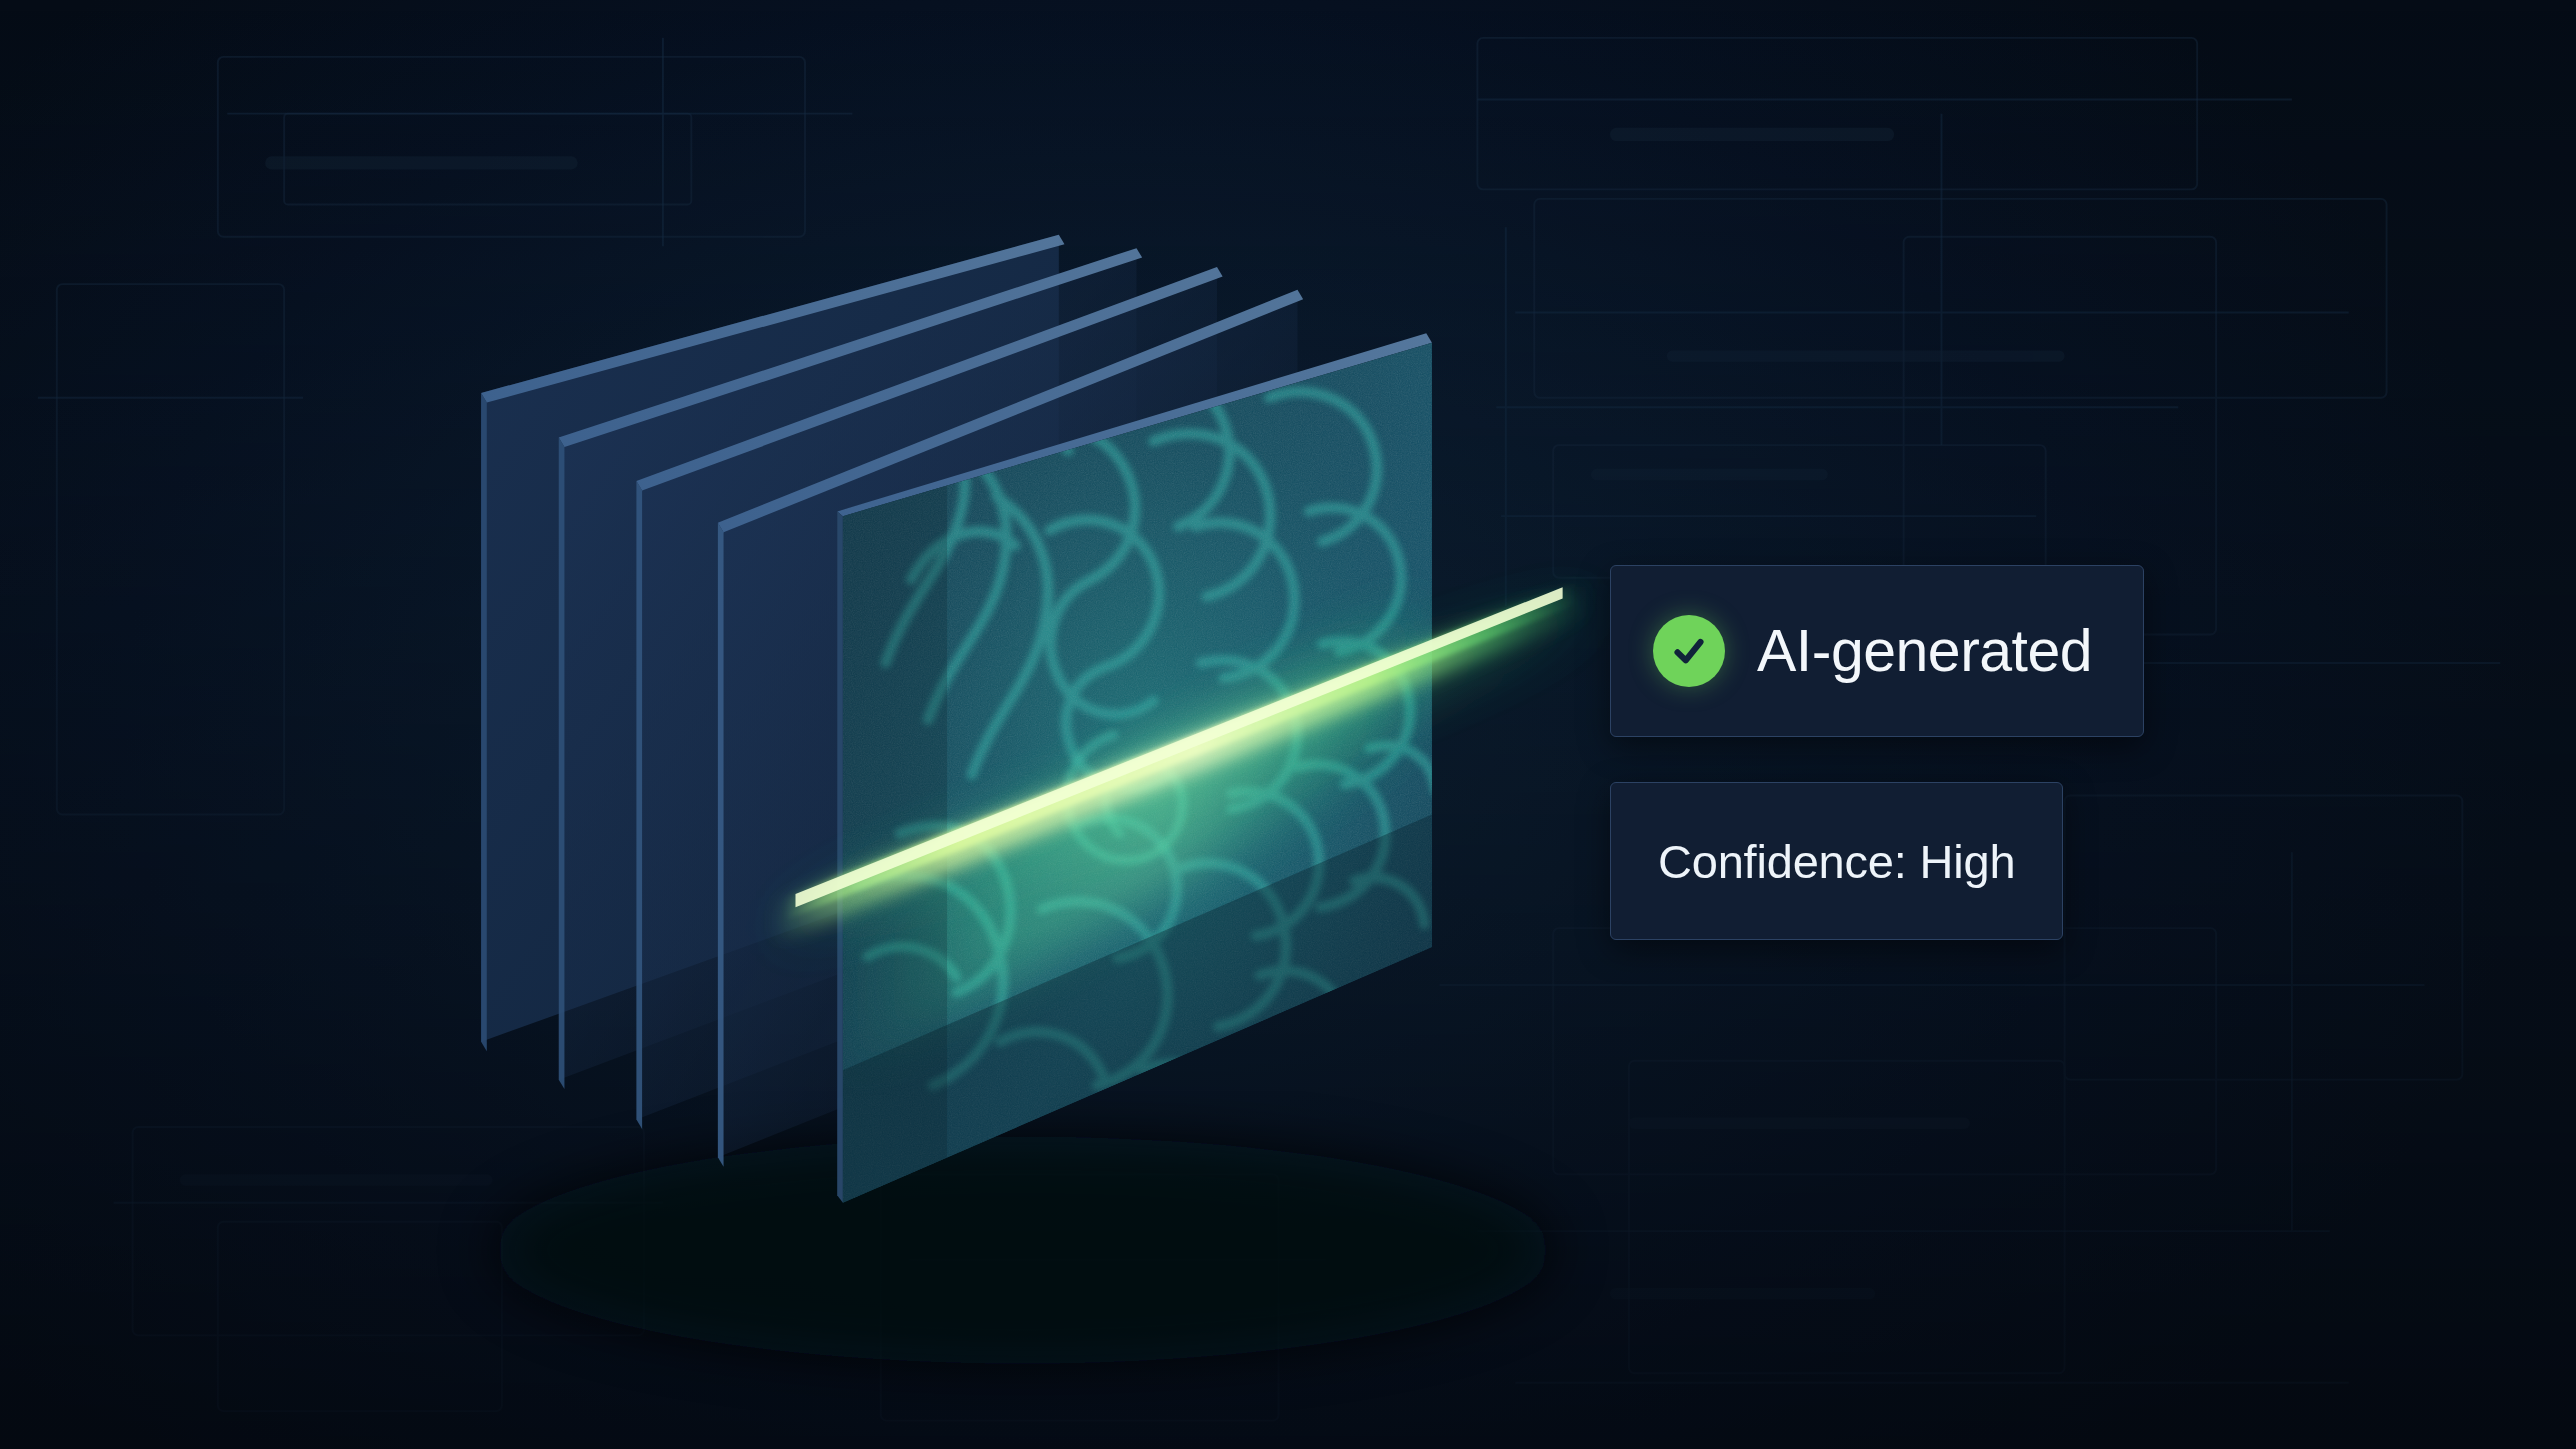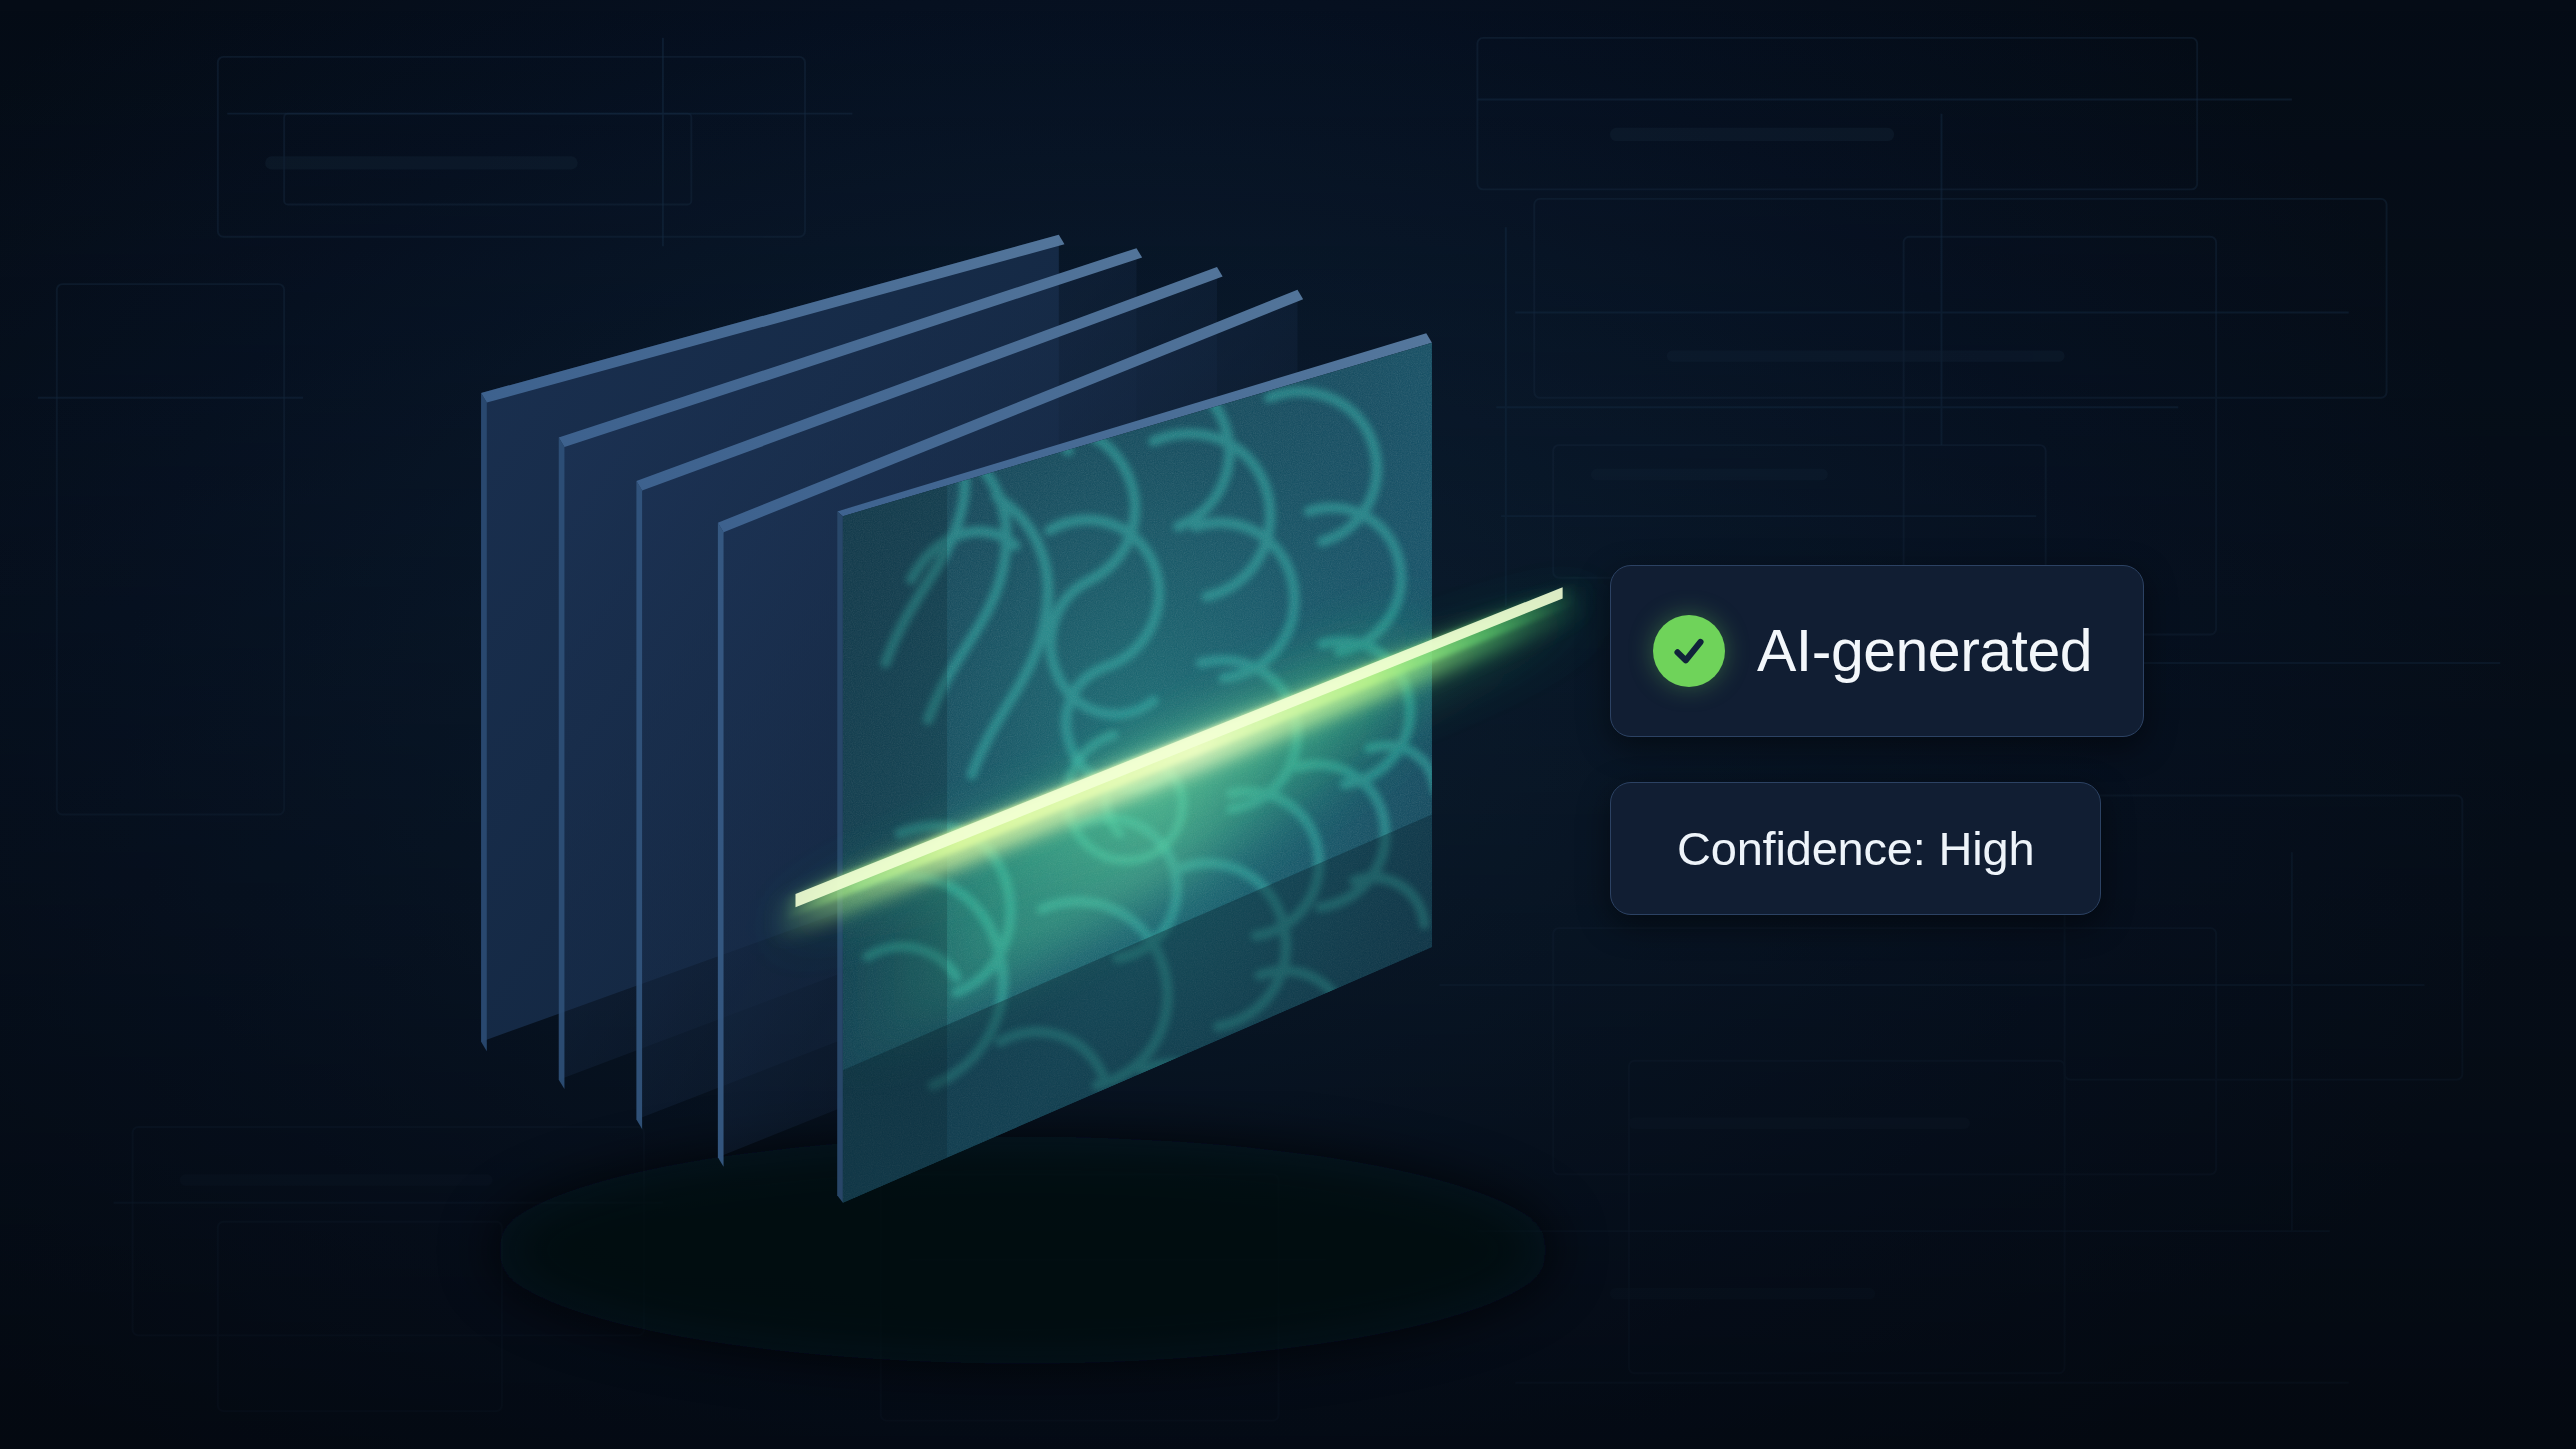--- a/index.html
+++ b/index.html
@@ -25,29 +25,29 @@
   
   .badge-stack{
     position:absolute;left:1610px;top:565px;
     display:flex;flex-direction:column;align-items:flex-start;gap:45px;
     z-index:40;
   }
   .badge{
     box-sizing:border-box;
     background:#111e33;
     border:1.9px solid #2c4263;
-    border-radius:21px;
+    border-radius:6px;
     display:flex;align-items:center;
     box-shadow:0 9.5px 32px rgba(0,0,0,.45);
   }
   .badge-primary{
     height:172px;padding:0 51px 0 42px;gap:32px;
   }
   .badge-secondary{
-    height:133px;padding:0 66px;
+    height:158px;padding:0 47px;
   }
   .check-icon{
     width:72px;height:72px;border-radius:50%;
     background:#6fd35a;
     display:flex;align-items:center;justify-content:center;
     flex:0 0 auto;
     box-shadow:0 0 24.6px rgba(111,211,90,.35);
   }
   .check-icon svg{display:block;}
   .badge-label{

